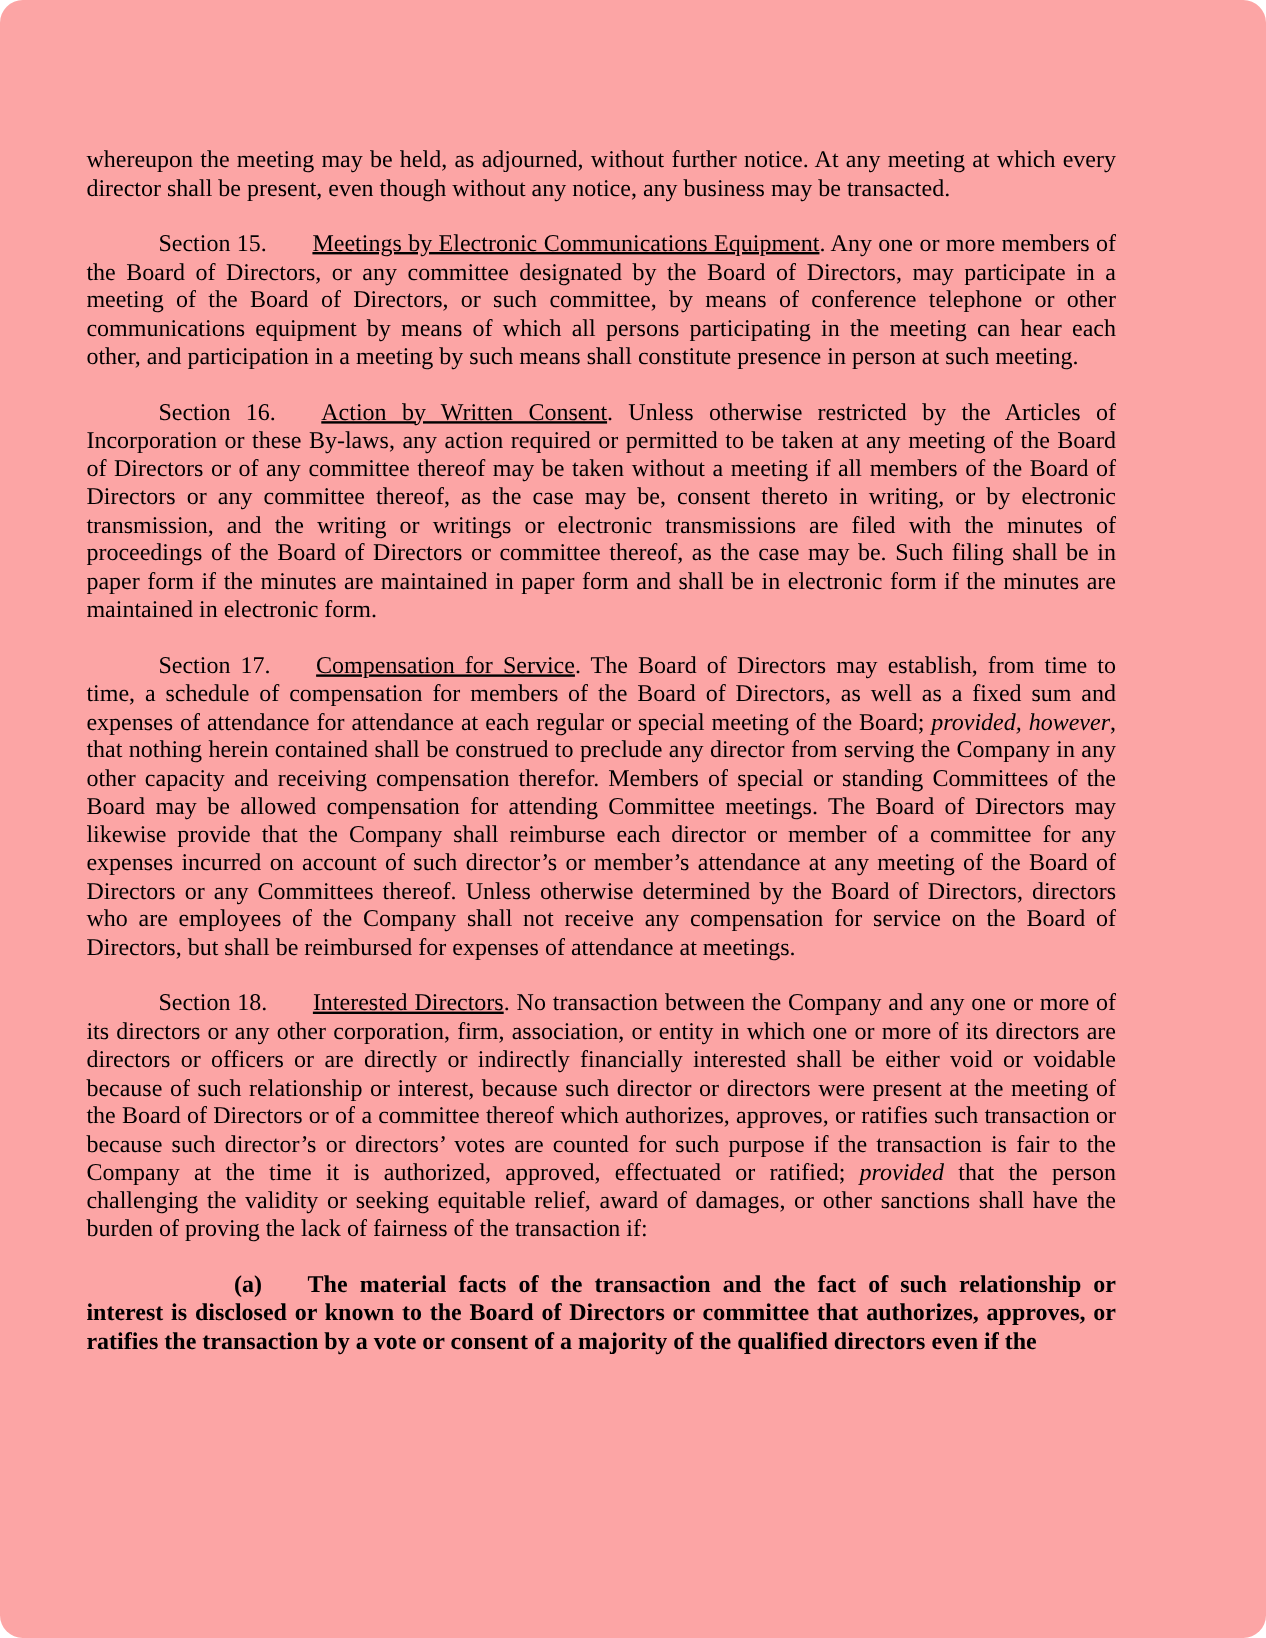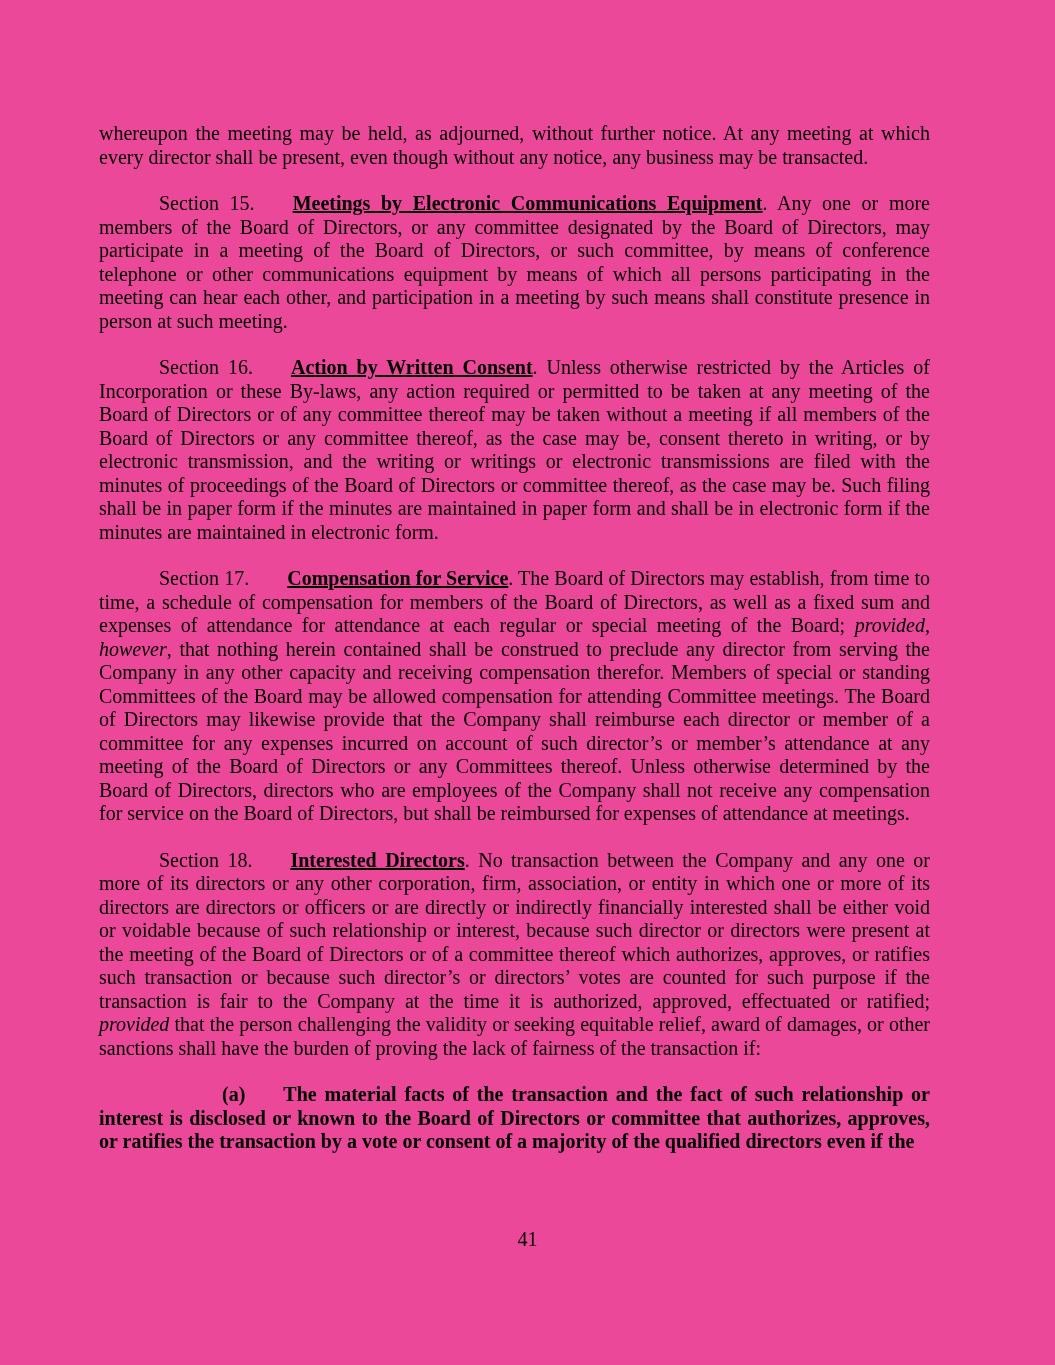--- a/index.html
+++ b/index.html
@@ -4,36 +4,37 @@
 <style>
   html, body {
     margin: 0;
     padding: 0;
     background: #ffffff;
   }
   .page {
     position: relative;
     width: 1055px;
     height: 1365px;
-    background: #ec4899;
+    background: #fca5a5;
     color: #000000;
     font-family: "Liberation Serif", "DejaVu Serif", serif;
     font-size: 20px;
     line-height: 23.5px;
     box-sizing: border-box;
-    padding: 122px 125px 0 99px;
+    padding: 122px 125px 0 72px;
     overflow: hidden;
+    border-radius: 19px;
   }
   p.para {
     margin: 0 0 23px 0;
     text-align: justify;
   }
   p.sec { text-indent: 60px; }
   p.sub { text-indent: 123px; font-weight: bold; }
-  .run-underline { text-decoration: underline; font-weight: bold; }
+  .run-underline { text-decoration: underline; }
   .run-italic { font-style: italic; }
   .run-tab { display: inline-block; width: 38px; }
   .page-number {
     position: absolute;
     left: 0;
     right: 0;
     top: 1228px;
     text-align: center;
     font-size: 20px;
   }
@@ -43,14 +44,13 @@
 
 <div class="page">
   <div>
     <p class="para"><span class="run-normal">whereupon the meeting may be held, as adjourned, without further notice. At any meeting at which every director shall be present, even though without any notice, any business may be transacted.</span></p>
     <p class="para sec"><span class="run-normal">Section 15.</span><span class="run-tab"></span><span class="run-underline">Meetings by Electronic Communications Equipment</span><span class="run-normal">. Any one or more members of the Board of Directors, or any committee designated by the Board of Directors, may participate in a meeting of the Board of Directors, or such committee, by means of conference telephone or other communications equipment by means of which all persons participating in the meeting can hear each other, and participation in a meeting by such means shall constitute presence in person at such meeting.</span></p>
     <p class="para sec"><span class="run-normal">Section 16.</span><span class="run-tab"></span><span class="run-underline">Action by Written Consent</span><span class="run-normal">. Unless otherwise restricted by the Articles of Incorporation or these By-laws, any action required or permitted to be taken at any meeting of the Board of Directors or of any committee thereof may be taken without a meeting if all members of the Board of Directors or any committee thereof, as the case may be, consent thereto in writing, or by electronic transmission, and the writing or writings or electronic transmissions are filed with the minutes of proceedings of the Board of Directors or committee thereof, as the case may be. Such filing shall be in paper form if the minutes are maintained in paper form and shall be in electronic form if the minutes are maintained in electronic form.</span></p>
     <p class="para sec"><span class="run-normal">Section 17.</span><span class="run-tab"></span><span class="run-underline">Compensation for Service</span><span class="run-normal">. The Board of Directors may establish, from time to time, a schedule of compensation for members of the Board of Directors, as well as a fixed sum and expenses of attendance for attendance at each regular or special meeting of the Board; </span><span class="run-italic">provided, however</span><span class="run-normal">, that nothing herein contained shall be construed to preclude any director from serving the Company in any other capacity and receiving compensation therefor.  Members of special or standing Committees of the Board may be allowed compensation for attending Committee meetings. The Board of Directors may likewise provide that the Company shall reimburse each director or member of a committee for any expenses incurred on account of such director’s or member’s attendance at any meeting of the Board of Directors or any Committees thereof. Unless otherwise determined by the Board of Directors, directors who are employees of the Company shall not receive any compensation for service on the Board of Directors, but shall be reimbursed for expenses of attendance at meetings.</span></p>
     <p class="para sec"><span class="run-normal">Section 18.</span><span class="run-tab"></span><span class="run-underline">Interested Directors</span><span class="run-normal">. No transaction between the Company and any one or more of its directors or any other corporation, firm, association, or entity in which one or more of its directors are directors or officers or are directly or indirectly financially interested shall be either void or voidable because of such relationship or interest, because such director or directors were present at the meeting of the Board of Directors or of a committee thereof which authorizes, approves, or ratifies such transaction or because such director’s or directors’ votes are counted for such purpose if the transaction is fair to the Company at the time it is authorized, approved, effectuated or ratified; </span><span class="run-italic">provided</span><span class="run-normal"> that the person challenging the validity or seeking equitable relief, award of damages, or other sanctions shall have the burden of proving the lack of fairness of the transaction  if:</span></p>
     <p class="para sub"><span class="run-normal">(a)</span><span class="run-tab"></span><span class="run-normal">The material facts of the transaction and the fact of such relationship or interest is disclosed or known to the Board of Directors or committee that authorizes, approves, or ratifies the transaction by a vote or consent of a majority of the qualified directors even if the</span></p>
   </div>
-  <div class="page-number">41</div>
 </div>
 
 </body></html>

